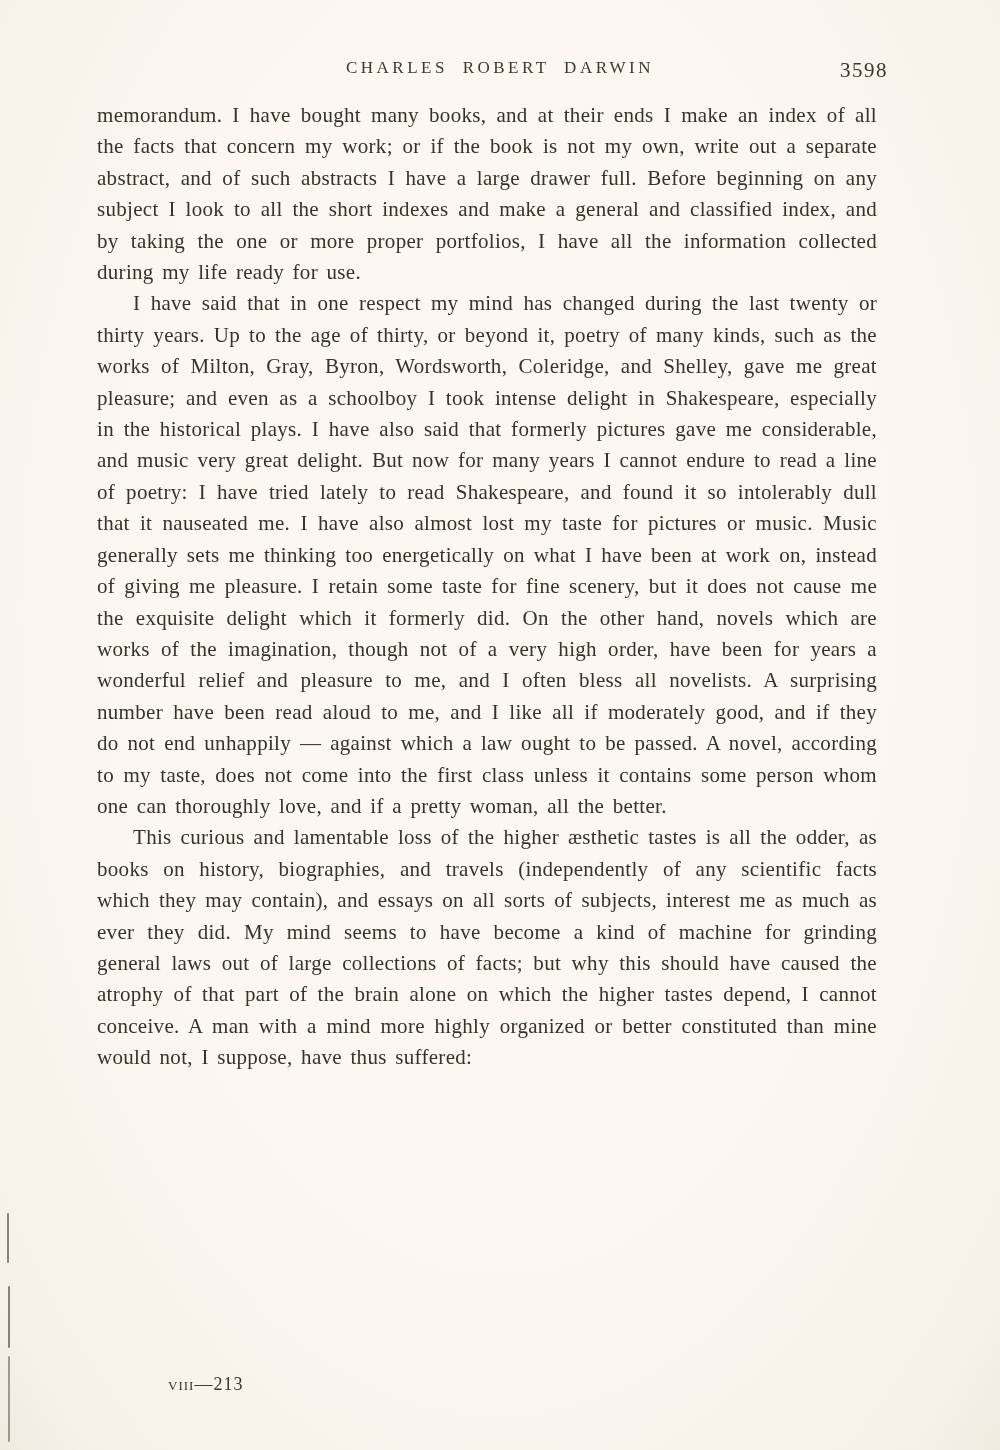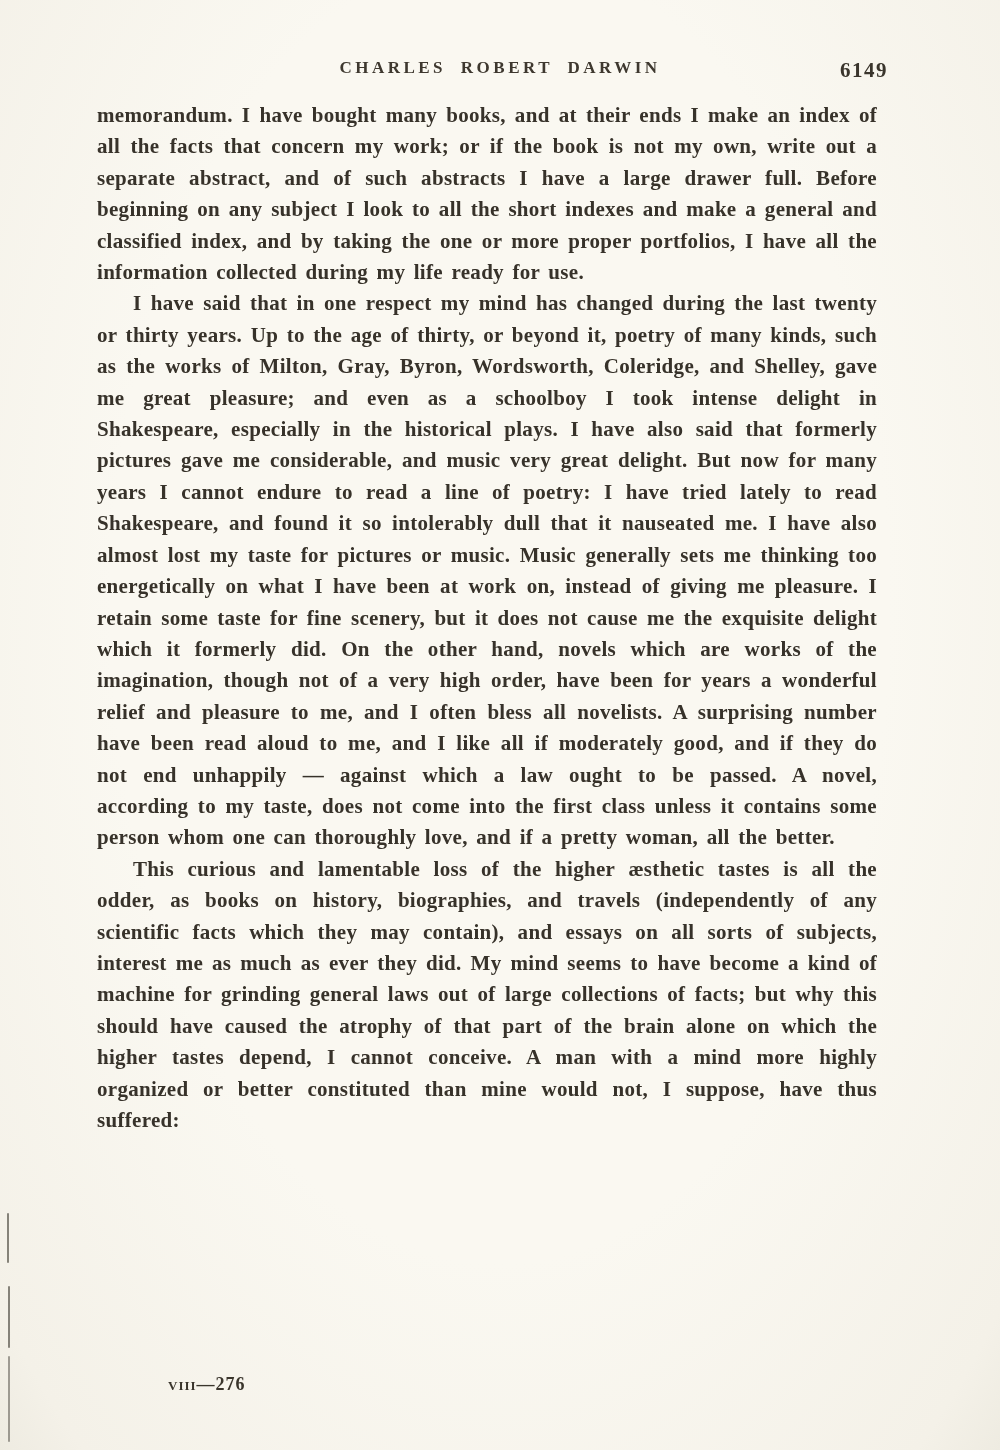--- a/index.html
+++ b/index.html
@@ -10,21 +10,20 @@
 
   .scan-page {
     position: relative;
     width: 1000px;
     height: 1450px;
     overflow: hidden;
     background:
       radial-gradient(ellipse at 50% 42%, #faf8f1 55%, #f4f1e8 92%, #eeebe1 100%);
     font-family: "Liberation Serif", "DejaVu Serif", serif;
     color: #37322a;
-    font-weight: bold;
   }
 
   
   .page-header {
     position: absolute;
     top: 56px;
     left: 110px;
     right: 110px;
     height: 30px;
   }
@@ -100,30 +99,30 @@
   .artifact-2 { left: 8px; top: 1286px; width: 2px; height: 62px; }
   .artifact-3 { left: 8px; top: 1356px; width: 2px; height: 86px; opacity: 0.5; }
 </style>
 </head>
 <body>
 
 <div class="scan-page">
 
   <div class="page-header">
     <span class="running-title">CHARLES ROBERT DARWIN</span>
-    <span class="page-number">6149</span>
+    <span class="page-number">3598</span>
   </div>
 
   <div class="page-body">
     <p class="para">memorandum. I have bought many books, and at their ends I make an index of all the facts that concern my work; or if the book is not my own, write out a separate abstract, and of such abstracts I have a large drawer full. Before beginning on any subject I look to all the short indexes and make a general and classified index, and by taking the one or more proper portfolios, I have all the information collected during my life ready for use.</p>
     <p class="para indented">I have said that in one respect my mind has changed during the last twenty or thirty years. Up to the age of thirty, or beyond it, poetry of many kinds, such as the works of Milton, Gray, Byron, Wordsworth, Coleridge, and Shelley, gave me great pleasure; and even as a schoolboy I took intense delight in Shakespeare, especially in the historical plays. I have also said that formerly pictures gave me considerable, and music very great delight. But now for many years I cannot endure to read a line of poetry: I have tried lately to read Shakespeare, and found it so intolerably dull that it nauseated me. I have also almost lost my taste for pictures or music. Music generally sets me thinking too energetically on what I have been at work on, instead of giving me pleasure. I retain some taste for fine scenery, but it does not cause me the exquisite delight which it formerly did. On the other hand, novels which are works of the imagination, though not of a very high order, have been for years a wonderful relief and pleasure to me, and I often bless all novelists. A surprising number have been read aloud to me, and I like all if moderately good, and if they do not end unhappily — against which a law ought to be passed. A novel, according to my taste, does not come into the first class unless it contains some person whom one can thoroughly love, and if a pretty woman, all the better.</p>
     <p class="para indented">This curious and lamentable loss of the higher æsthetic tastes is all the odder, as books on history, biographies, and travels (independently of any scientific facts which they may contain), and essays on all sorts of subjects, interest me as much as ever they did. My mind seems to have become a kind of machine for grinding general laws out of large collections of facts; but why this should have caused the atrophy of that part of the brain alone on which the higher tastes depend, I cannot conceive. A man with a mind more highly organized or better constituted than mine would not, I suppose, have thus suffered:</p>
   </div>
 
   <div class="page-footer">
-    <span class="signature-mark">viii—276</span>
+    <span class="signature-mark">viii—213</span>
   </div>
 
   <div class="scan-artifact artifact-1"></div>
   <div class="scan-artifact artifact-2"></div>
   <div class="scan-artifact artifact-3"></div>
 
 </div>
 
 </body></html>

